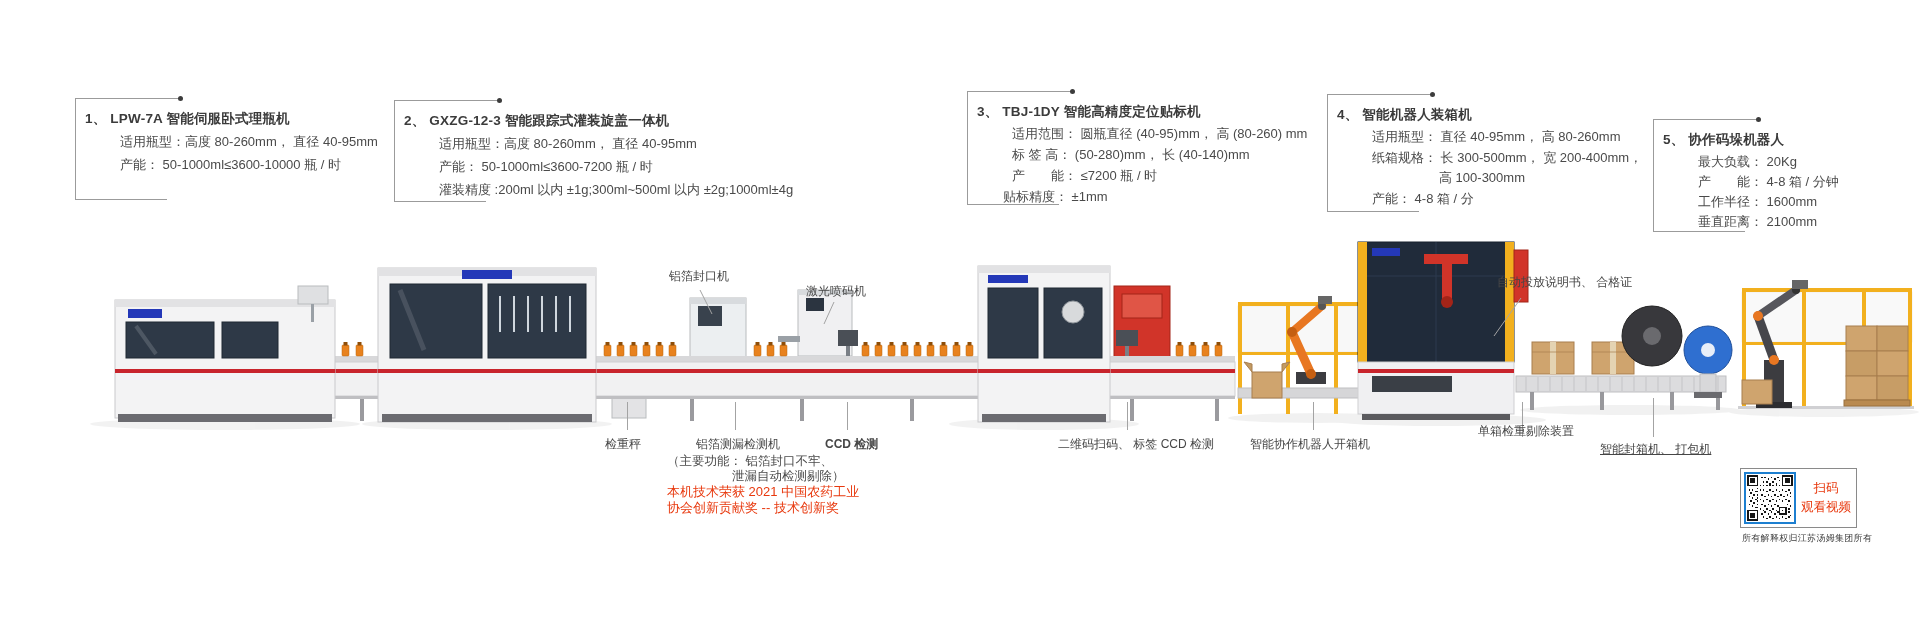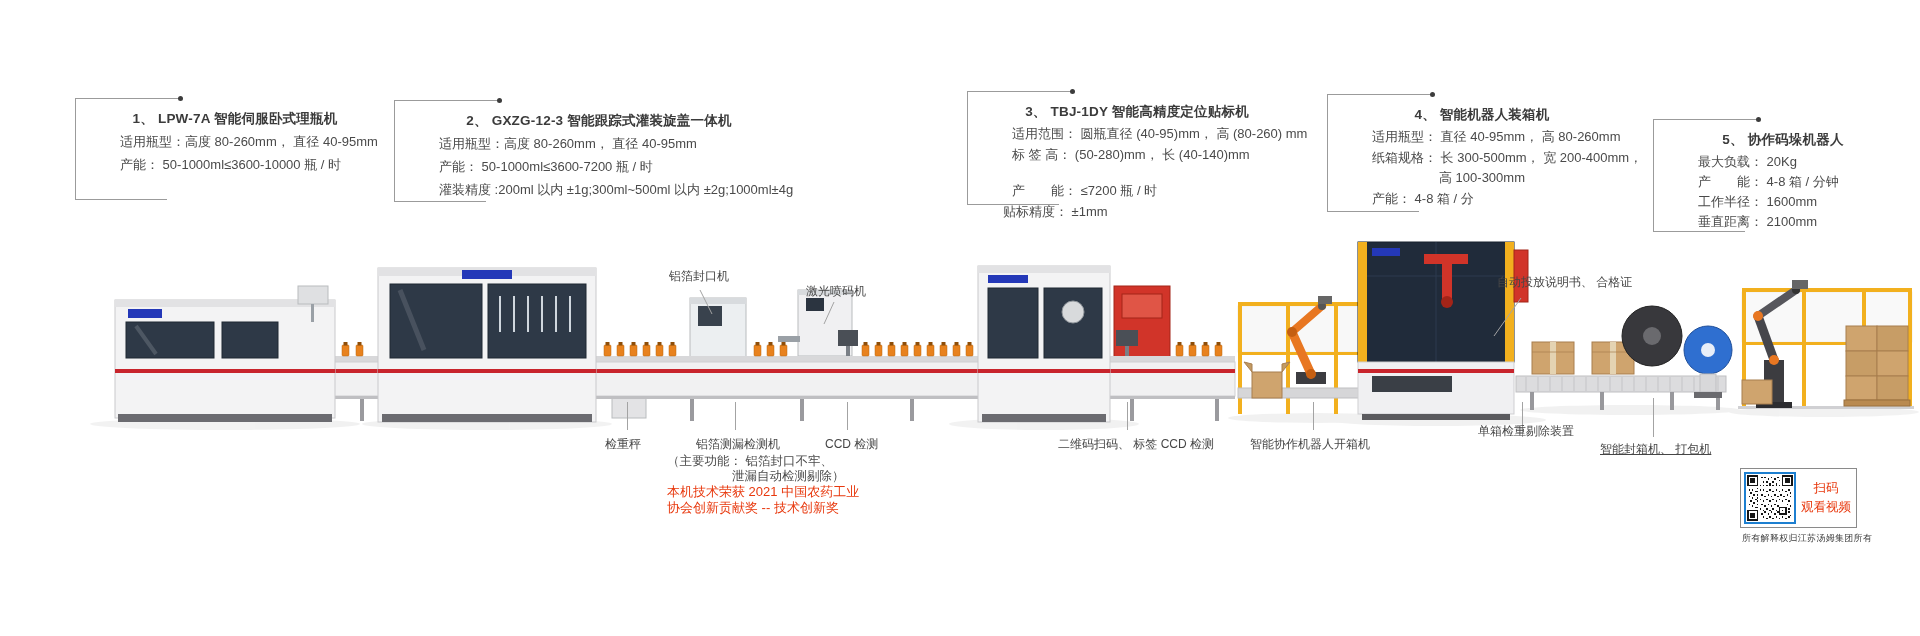--- a/index.html
+++ b/index.html
@@ -4,21 +4,21 @@
 <style>
   html,body{margin:0;padding:0;background:#fff;}
   body{width:1920px;height:636px;overflow:hidden;font-family:"Liberation Sans",sans-serif;}
   .scene{position:relative;width:1920px;height:636px;background:#ffffff;}
   svg.art{position:absolute;left:0;top:0;}
   .spec{position:absolute;color:#3d3d3d;}
   .spec .bt{position:absolute;left:0;top:0;height:1px;width:106px;background:#9b9b9b;}
   .spec .dot{position:absolute;top:-2px;left:103px;width:5px;height:5px;border-radius:50%;background:#3c3c3c;}
   .spec .bl{position:absolute;left:0;top:0;width:1px;height:100%;background:#9b9b9b;}
   .spec .bb{position:absolute;left:0;bottom:0;height:1px;width:92px;background:#9b9b9b;}
-  .spec .title{padding:12px 0 0 10px;font-size:13.5px;font-weight:600;color:#3b3b3b;white-space:nowrap;letter-spacing:.2px;text-align:center;}
+  .spec .title{padding:12px 0 0 10px;font-size:13.5px;font-weight:600;color:#3b3b3b;white-space:nowrap;letter-spacing:.2px;}
   .spec .ln{padding-left:45px;margin-top:5px;font-size:13px;color:#4a4a4a;white-space:nowrap;}
   .spec .ln.indent{padding-left:112px;margin-top:2px;}
   .lbl{position:absolute;font-size:12px;color:#464646;white-space:nowrap;}
   .sub{position:absolute;font-size:12.5px;color:#4a4a4a;white-space:nowrap;}
   .redtxt{position:absolute;font-size:13px;color:#e8380d;white-space:nowrap;}
   .vline{position:absolute;width:1px;background:#a3a3a3;}
   .qr-panel{position:absolute;left:1740px;top:468px;width:117px;height:60px;border:1px solid #8a8a8a;background:#fff;display:flex;align-items:center;box-sizing:border-box;}
   .qr-box{margin-left:3px;width:52px;height:52px;border:2px solid #1d7fd0;padding:1px;box-sizing:border-box;background:#fff;}
   .qr-text{flex:1;display:flex;flex-direction:column;align-items:center;color:#e8380d;font-size:12.5px;line-height:1.5;}
   .footer{position:absolute;left:1742px;top:532px;font-size:9px;letter-spacing:.3px;color:#3f3f3f;white-space:nowrap;}
@@ -303,21 +303,21 @@
   </div>
 
   <div class="spec" style="left:967px;top:91px;width:330px;height:114px;">
     <div class="bt"></div>
       <div class="dot"></div>
     <div class="bl"></div>
       <div class="bb"></div>
     <div class="title">3、 TBJ-1DY 智能高精度定位贴标机</div>
     <div class="ln" style="margin-top:4px;">适用范围： 圆瓶直径 (40-95)mm， 高 (80-260) mm</div>
     <div class="ln" style="margin-top:3px;">标 签 高： (50-280)mm， 长 (40-140)mm</div>
-    <div class="ln" style="margin-top:18px;">产　　能： ≤7200 瓶 / 时</div>
+    <div class="ln" style="margin-top:3px;">产　　能： ≤7200 瓶 / 时</div>
     <div class="ln" style="margin-top:3px;padding-left:36px;">贴标精度： ±1mm</div>
   </div>
 
   <div class="spec" style="left:1327px;top:94px;width:300px;height:118px;">
     <div class="bt"></div>
       <div class="dot"></div>
     <div class="bl"></div>
       <div class="bb"></div>
     <div class="title">4、 智能机器人装箱机</div>
     <div class="ln" style="margin-top:4px;">适用瓶型： 直径 40-95mm， 高 80-260mm</div>
@@ -349,21 +349,21 @@
   <div class="vline" style="left:1313px;top:402px;height:28px;"></div>
   <div class="vline" style="left:1522px;top:402px;height:35px;"></div>
   <div class="vline" style="left:1653px;top:398px;height:39px;"></div>
 
   <div class="lbl" style="left:605px;top:436px;">检重秤</div>
   <div class="lbl" style="left:696px;top:436px;">铝箔测漏检测机</div>
   <div class="sub" style="left:667px;top:453px;">（主要功能： 铝箔封口不牢、</div>
   <div class="sub" style="left:732px;top:468px;">泄漏自动检测剔除）</div>
   <div class="redtxt" style="left:667px;top:483px;">本机技术荣获 2021 中国农药工业</div>
   <div class="redtxt" style="left:667px;top:499px;">协会创新贡献奖 -- 技术创新奖</div>
-  <div class="lbl" style="left:825px;top:436px;">CCD 检测</div>
+  <div class="lbl" style="left:825px;top:436px;font-weight:bold;">CCD 检测</div>
   <div class="lbl" style="left:1058px;top:436px;">二维码扫码、 标签 CCD 检测</div>
   <div class="lbl" style="left:1250px;top:436px;">智能协作机器人开箱机</div>
   <div class="lbl" style="left:1478px;top:423px;">单箱检重剔除装置</div>
   <div class="lbl" style="left:1600px;top:441px;text-decoration:underline;">智能封箱机、 打包机</div>
 
   <div class="qr-panel">
     <div class="qr-box">
       <svg width="46" height="46" viewBox="0 0 29 29" shape-rendering="crispEdges">
         <rect width="29" height="29" fill="#fff"></rect>
         <g fill="#151515">

